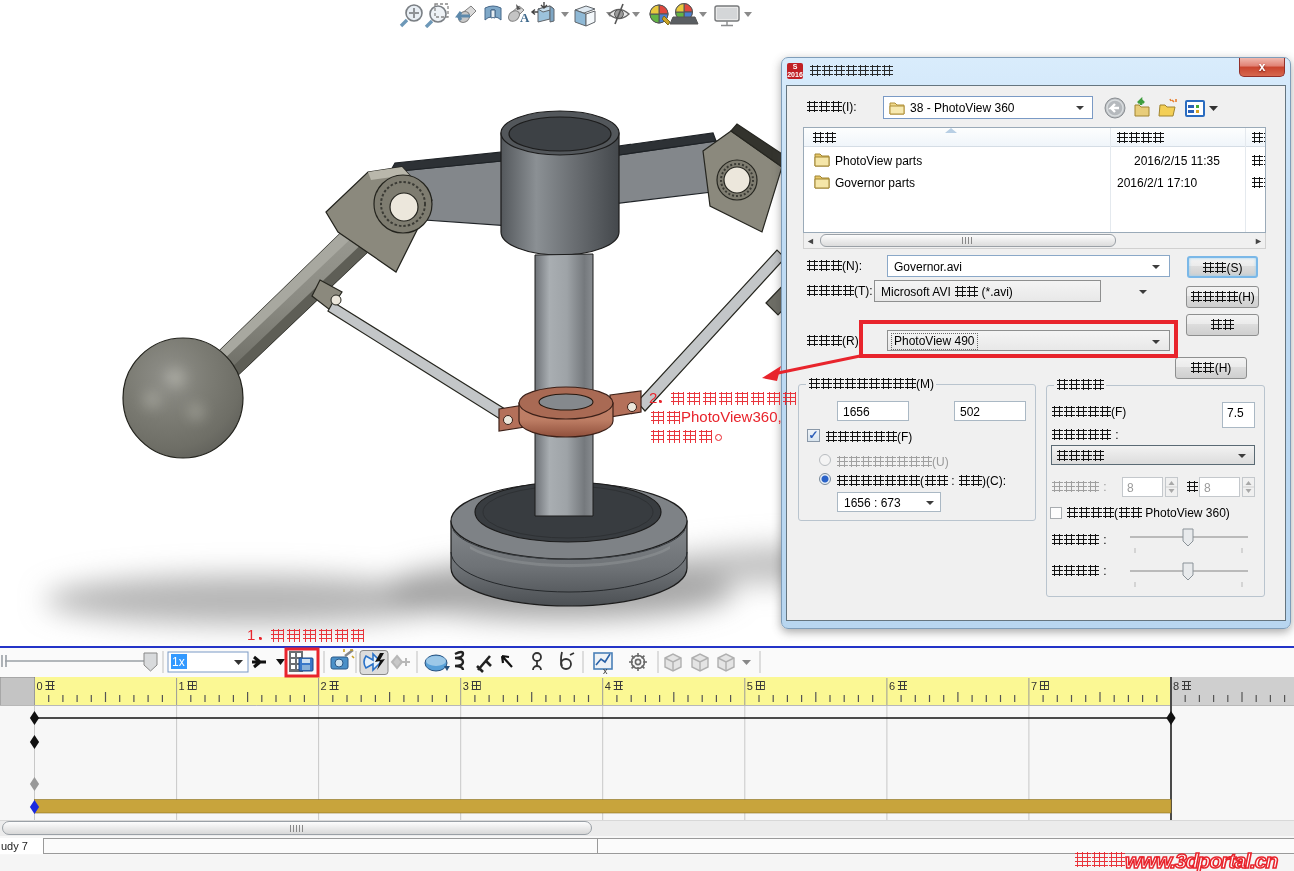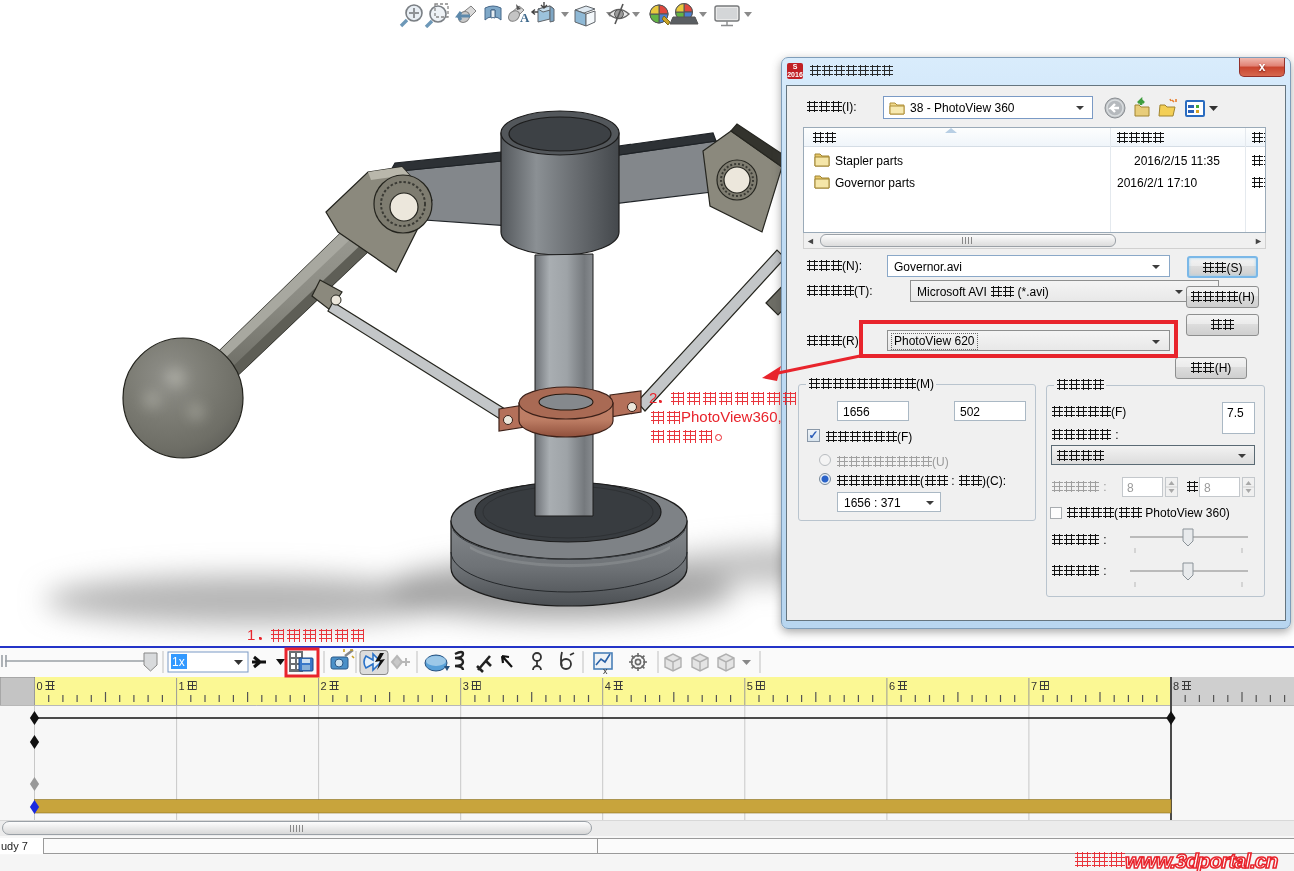--- a/index.html
+++ b/index.html
@@ -263,48 +263,48 @@
 <div class="lbl" style="left:1251px;top:131px;width:14px;overflow:hidden"><i class="z"></i><i class="z"></i></div>
 <svg class="abs" style="left:944px;top:128px" width="14" height="6">
     <path d="M7,0 L13,5 L1,5 Z" fill="#b8cfe4"></path>
   </svg>
 <div class="abs" style="left:1110px;top:128px;width:1px;height:104px;background:#e4e9ee"></div>
 <div class="abs" style="left:1245px;top:128px;width:1px;height:104px;background:#e4e9ee"></div>
 <svg class="abs" style="left:814px;top:152px" width="16" height="15" viewBox="0 0 16 15">
     <path d="M1,2 l5,0 l2,2 l7,0 l0,10 l-14,0 Z" fill="#e8c86a" stroke="#a08430"></path>
     <path d="M1,5 l14,0 l0,9 l-14,0 Z" fill="#f5e6a8" stroke="#a08430"></path>
   </svg>
-<div class="lbl" style="left:835px;top:154px">Stapler parts</div>
+<div class="lbl" style="left:835px;top:154px">PhotoView parts</div>
 <svg class="abs" style="left:814px;top:174px" width="16" height="15" viewBox="0 0 16 15">
     <path d="M1,2 l5,0 l2,2 l7,0 l0,10 l-14,0 Z" fill="#e8c86a" stroke="#a08430"></path>
     <path d="M1,5 l14,0 l0,9 l-14,0 Z" fill="#f5e6a8" stroke="#a08430"></path>
   </svg>
 <div class="lbl" style="left:835px;top:176px">Governor parts</div>
 <div class="lbl" style="left:1134px;top:154px">2016/2/15 11:35</div>
 <div class="lbl" style="left:1117px;top:176px">2016/2/1 17:10</div>
 <div class="lbl" style="left:1251px;top:154px;width:14px;overflow:hidden"><i class="z"></i><i class="z"></i></div>
 <div class="lbl" style="left:1251px;top:176px;width:14px;overflow:hidden"><i class="z"></i><i class="z"></i></div>
 <div class="abs" style="left:803px;top:233px;width:463px;height:16px;background:#f0f0f0;border:1px solid #d0d0d0;border-top:none"></div>
 <div class="abs" style="left:806px;top:236px;font-size:9px;color:#444">◄</div>
 <div class="abs" style="left:1254px;top:236px;font-size:9px;color:#444">►</div>
 <div class="abs" style="left:820px;top:234px;width:296px;height:13px;border:1px solid #9aa0a6;border-radius:6px;background:linear-gradient(#fcfcfc,#dcdcdc)"></div>
 <div class="abs" style="left:962px;top:237px;width:12px;height:7px;background:repeating-linear-gradient(90deg,#888 0 1px,transparent 1px 3px)"></div>
 <div class="lbl" style="left:806px;top:259px"><i class="z"></i><i class="z"></i><i class="z"></i>(N):</div>
 <div class="combo" style="left:887px;top:255px;width:283px;height:22px">
     <span class="abs" style="left:6px;top:4px">Governor.avi</span>
     <i class="darr" style="left:264px;top:9px"></i>
   </div>
 <div class="lbl" style="left:806px;top:284px"><i class="z"></i><i class="z"></i><i class="z"></i><i class="z"></i>(T):</div>
-<div class="combo" style="left:910px;top:280px;width:309px;height:22px;border-color:#8e8f8f;background:linear-gradient(#f4f4f4,#e8e8e8)">
+<div class="combo" style="left:874px;top:280px;width:227px;height:22px;border-color:#8e8f8f;background:linear-gradient(#f4f4f4,#e8e8e8)">
     <span class="abs" style="left:6px;top:4px">Microsoft AVI <i class="z"></i><i class="z"></i> (*.avi)</span>
     <i class="darr" style="left:264px;top:9px"></i>
   </div>
 <div class="lbl" style="left:806px;top:334px"><i class="z"></i><i class="z"></i><i class="z"></i>(R):</div>
 <div class="combo" style="left:887px;top:330px;width:283px;height:21px;border-color:#8e8f8f;background:linear-gradient(#f4f4f4,#e8e8e8)">
-    <span class="abs" style="left:3px;top:2px;border:1px dotted #666;padding:0 2px 1px 2px">PhotoView 620</span>
+    <span class="abs" style="left:3px;top:2px;border:1px dotted #666;padding:0 2px 1px 2px">PhotoView 490</span>
     <i class="darr" style="left:264px;top:9px"></i>
   </div>
 <div class="btn" style="left:1187px;top:256px;width:71px;height:22px;line-height:21px;border:2px solid #7ab8e8;box-shadow:inset 0 0 3px #9cd0f0"><i class="z"></i><i class="z"></i>(S)</div>
 <div class="btn" style="left:1186px;top:286px;width:73px;height:22px;line-height:21px"><i class="z"></i><i class="z"></i><i class="z"></i><i class="z"></i>(H)</div>
 <div class="btn" style="left:1186px;top:314px;width:73px;height:22px;line-height:21px"><i class="z"></i><i class="z"></i></div>
 <div class="btn" style="left:1175px;top:357px;width:72px;height:22px;line-height:21px"><i class="z"></i><i class="z"></i>(H)</div>
 <svg class="abs" style="left:0;top:0;pointer-events:none;z-index:70" width="1294" height="871" viewBox="0 0 1294 871">
     <rect x="861" y="322" width="315" height="34" fill="none" stroke="#e8242c" stroke-width="4"></rect>
     <path d="M860,356 L778,373" stroke="#e8242c" stroke-width="3" fill="none"></path>
     <path d="M762,378 L781,366 L777,381 Z" fill="#e8242c"></path>
@@ -318,27 +318,27 @@
 <div class="combo" style="left:954px;top:401px;width:72px;height:20px;border-color:#aab8c4">
     <span class="abs" style="left:5px;top:3px">502</span>
   </div>
 <div class="abs" style="left:807px;top:429px;width:13px;height:13px;border:1px solid #8a98a8;background:linear-gradient(#eef3f8,#d8e4ee);color:#2a5cb8;font-size:12px;font-weight:bold;line-height:11px;text-align:center">✓</div>
 <div class="lbl" style="left:825px;top:430px"><i class="z"></i><i class="z"></i><i class="z"></i><i class="z"></i><i class="z"></i><i class="z"></i>(F)</div>
 <div class="abs" style="left:819px;top:454px;width:12px;height:12px;border:1px solid #b8bcc0;border-radius:50%;background:#f4f4f4"></div>
 <div class="lbl" style="left:836px;top:455px;color:#9a9a9a"><i class="z"></i><i class="z"></i><i class="z"></i><i class="z"></i><i class="z"></i><i class="z"></i><i class="z"></i><i class="z"></i>(U)</div>
 <div class="abs" style="left:819px;top:473px;width:12px;height:12px;border:1px solid #7a8a9a;border-radius:50%;background:radial-gradient(circle at 50% 50%,#2a62c8 0 3px,#e8f0f8 4px)"></div>
 <div class="lbl" style="left:836px;top:474px"><i class="z"></i><i class="z"></i><i class="z"></i><i class="z"></i><i class="z"></i><i class="z"></i><i class="z"></i>(<i class="z"></i><i class="z"></i> : <i class="z"></i><i class="z"></i>)(C):</div>
 <div class="combo" style="left:837px;top:492px;width:104px;height:20px;border-color:#aab8c4">
-    <span class="abs" style="left:6px;top:3px">1656 : 371</span>
+    <span class="abs" style="left:6px;top:3px">1656 : 673</span>
     <i class="darr" style="left:88px;top:8px"></i>
   </div>
 <div class="abs" style="left:1046px;top:385px;width:219px;height:212px;border:1px solid #b9c4ce;border-radius:3px"></div>
 <div class="lbl" style="left:1054px;top:378px;background:#f0f0f0;padding:0 2px"><i class="z"></i><i class="z"></i><i class="z"></i><i class="z"></i></div>
 <div class="lbl" style="left:1051px;top:405px"><i class="z"></i><i class="z"></i><i class="z"></i><i class="z"></i><i class="z"></i>(F)</div>
-<div class="combo" style="left:1222px;top:402px;width:33px;height:32px;border-color:#aab8c4">
+<div class="combo" style="left:1222px;top:402px;width:33px;height:26px;border-color:#aab8c4">
     <span class="abs" style="left:4px;top:3px">7.5</span>
   </div>
 <div class="lbl" style="left:1051px;top:428px"><i class="z"></i><i class="z"></i><i class="z"></i><i class="z"></i><i class="z"></i><span class="fwc">:</span></div>
 <div class="combo" style="left:1051px;top:445px;width:204px;height:20px;border-color:#5a6a74;background:linear-gradient(#f2f2f2,#dcdcdc)">
     <span class="abs" style="left:4px;top:3px"><i class="z"></i><i class="z"></i><i class="z"></i><i class="z"></i></span>
     <i class="darr" style="left:186px;top:8px"></i>
   </div>
 <div class="lbl" style="left:1051px;top:480px;color:#9a9a9a"><i class="z"></i><i class="z"></i><i class="z"></i><i class="z"></i><span class="fwc">:</span></div>
 <div class="combo" style="left:1122px;top:477px;width:41px;height:20px;border-color:#c4c8cc">
     <span class="abs" style="left:4px;top:3px;color:#9a9a9a">8</span>

